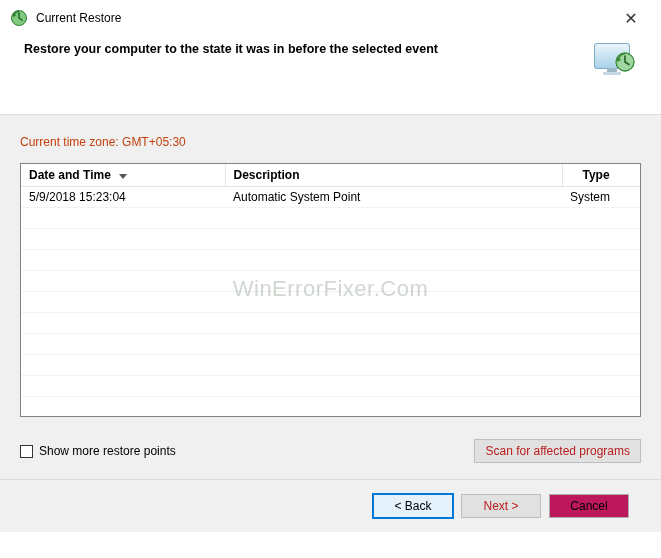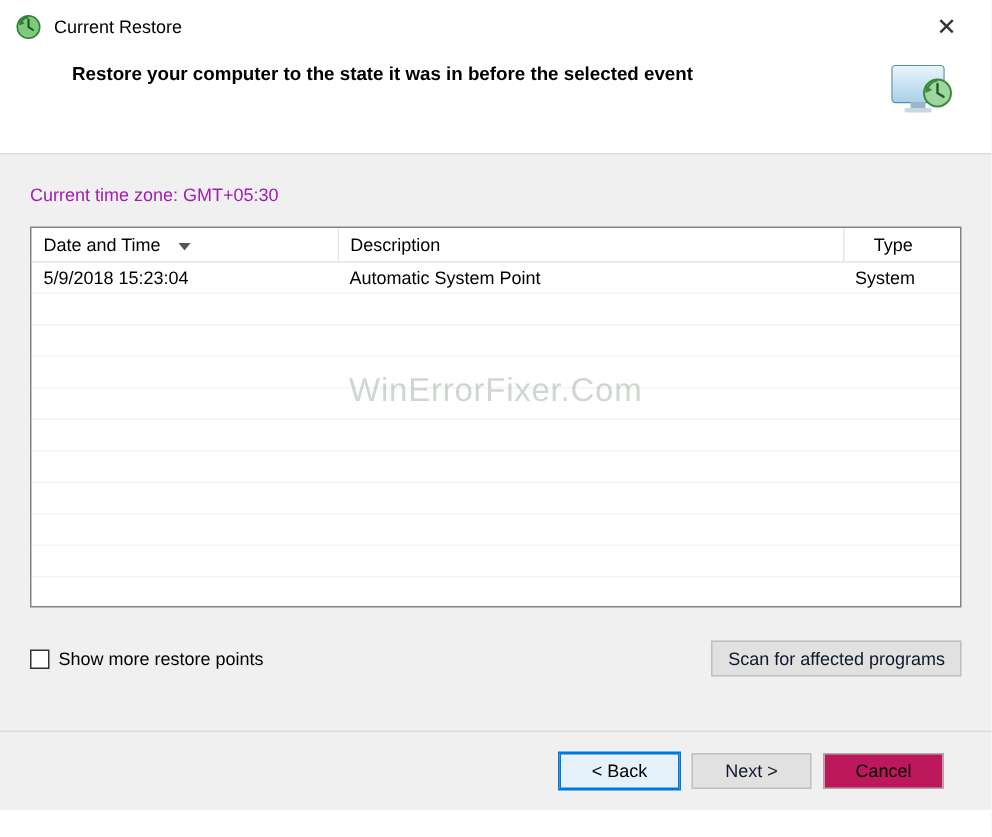--- a/index.html
+++ b/index.html
@@ -31,58 +31,57 @@
   .titlebar .close {
     width: 40px;
     text-align: center;
     font-size: 16px;
     color: #333;
     cursor: default;
   }
   .header {
     display: flex;
     align-items: flex-start;
-    padding: 6px 24px 22px 24px;
-    margin-left: 24px;
+    padding: 6px 24px 34px 24px;
   }
   .header .heading {
     flex: 1;
     font-weight: bold;
     font-size: 12.5px;
     padding-top: 2px;
   }
   .header .big-icon {
     width: 44px;
     height: 40px;
   }
   .content {
     border-top: 1px solid #dcdcdc;
     background: #f0f0f0;
     padding: 20px 20px 12px 20px;
   }
   .tz {
     font-size: 12px;
     margin-bottom: 14px;
-    color: #a21caf;
+    color: #c2410c;
   }
   .table-wrap {
     background: #fff;
     border: 1px solid #828282;
     height: 254px;
     overflow: hidden;
     position: relative;
   }
   table {
     width: 100%;
     border-collapse: collapse;
     table-layout: fixed;
   }
   thead th {
     text-align: left;
-    font-weight: normal;
+    font-weight: bold;
     font-size: 12px;
     padding: 4px 8px;
     background: #fff;
     border-right: 1px solid #e5e5e5;
     border-bottom: 1px solid #e5e5e5;
     position: relative;
   }
   thead th:last-child { border-right: none; padding-left: 20px; }
   thead th.sorted::after {
     content: "";
@@ -98,35 +97,35 @@
     padding: 3px 8px;
     font-size: 12px;
     border-bottom: 1px solid #f3f3f3;
     height: 21px;
     white-space: nowrap;
     overflow: hidden;
   }
   tbody tr.empty td { color: transparent; }
   .watermark {
     position: absolute;
-    top: 95px;
+    top: 112px;
     left: 0; right: 0;
     text-align: center;
     font-size: 22px;
     color: rgba(120,140,120,0.35);
     letter-spacing: 0.5px;
     pointer-events: none;
     font-family: "Segoe UI", sans-serif;
   }
   .below-table {
     display: flex;
     align-items: center;
     justify-content: space-between;
     margin-top: 22px;
-    margin-bottom: 24px;
+    margin-bottom: 4px;
   }
   .checkbox-wrap {
     display: flex;
     align-items: center;
     gap: 6px;
     font-size: 12px;
   }
   .checkbox {
     width: 13px;
     height: 13px;
@@ -136,21 +135,21 @@
   .btn {
     font-size: 12px;
     padding: 4px 10px;
     border: 1px solid #adadad;
     background: #be185d;
     min-width: 80px;
     text-align: center;
     cursor: default;
   }
   .btn.disabled {
-    color: #0f172a;
+    color: #b91c1c;
     background: #e1e1e1;
     border-color: #bfbfbf;
   }
   .btn.wide { min-width: 160px; }
   .footer {
     border-top: 1px solid #dcdcdc;
     padding: 14px 32px;
     display: flex;
     justify-content: flex-end;
     gap: 8px;

